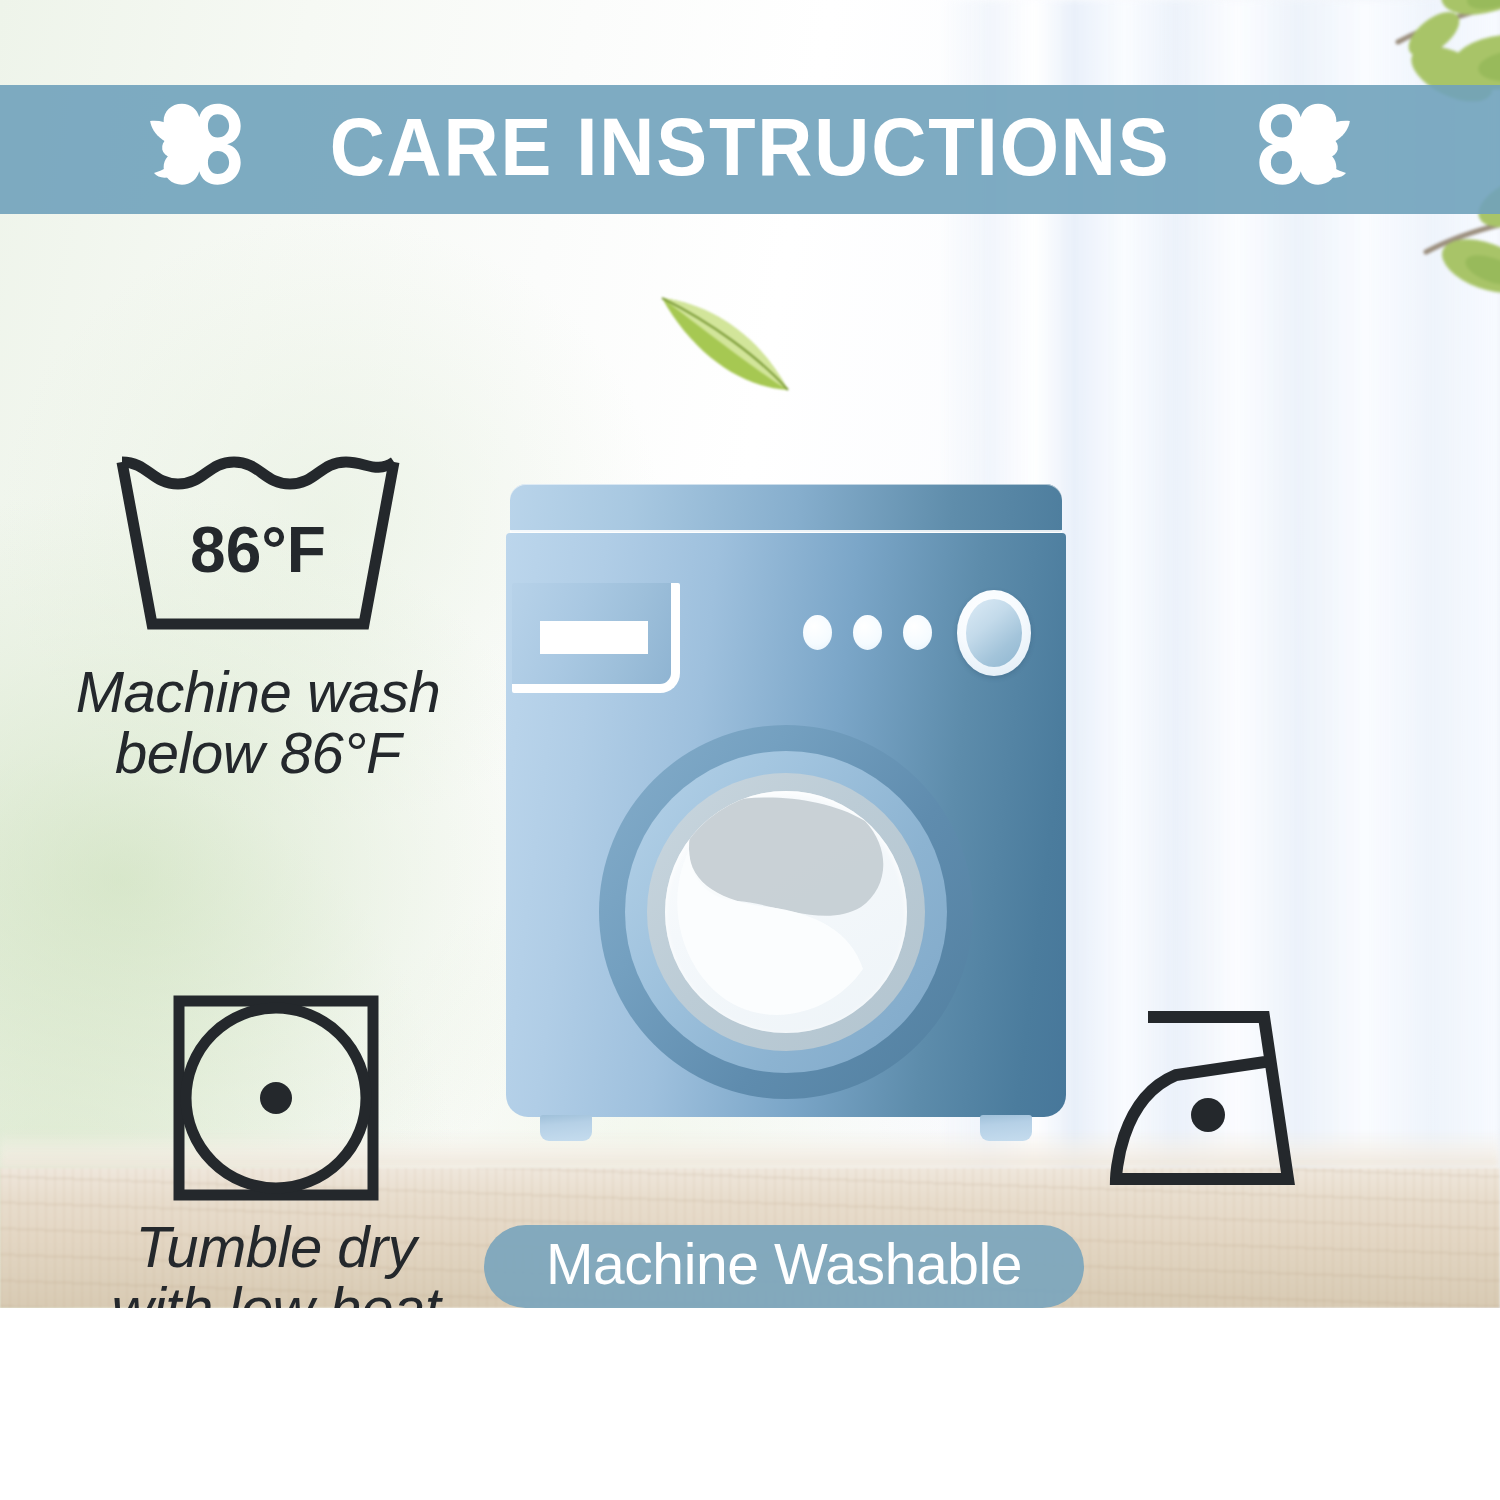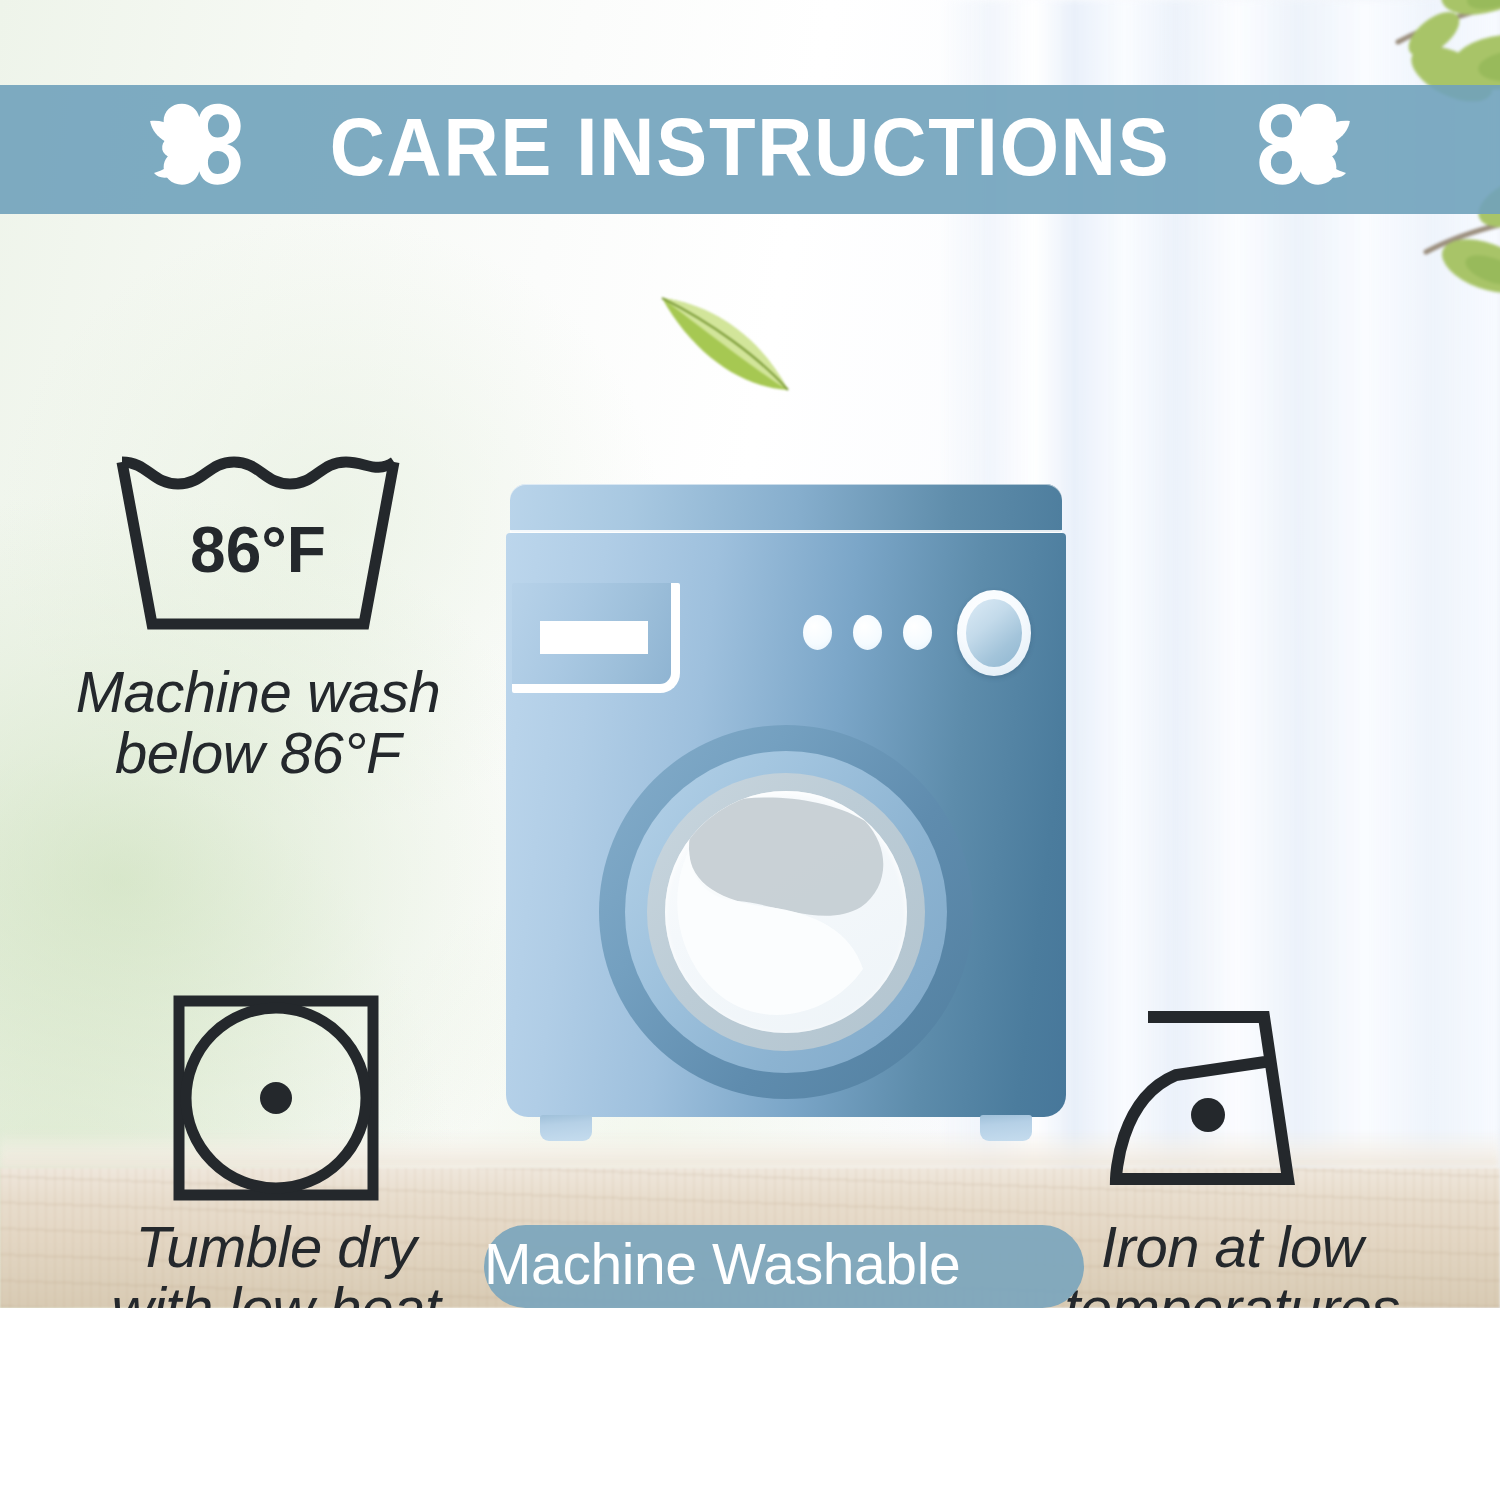--- a/index.html
+++ b/index.html
@@ -231,20 +231,21 @@
 
   
   .badge {
     position: absolute;
     left: 484px; top: 1225px;
     width: 600px; height: 83px;
     border-radius: 42px;
     background: rgba(124,166,188,0.93);
     display: flex;
     align-items: center;
+    justify-content: center;
   }
   .badge-label {
     font-family: "Liberation Sans", sans-serif;
     font-size: 57px;
     color: #ffffff;
     letter-spacing: -0.4px;
     line-height: 1;
     padding-bottom: 5px;
   }
 </style>
@@ -343,22 +344,20 @@
 
   <div class="care-item" id="item-iron">
     <div class="sym">
       <svg width="256" height="190" viewBox="0 0 256 190" xmlns="http://www.w3.org/2000/svg">
         <g fill="none" stroke="#24282c" stroke-width="12" stroke-linejoin="miter" stroke-linecap="butt">
           <path d="M44 14 L160 14 L184 176 L12 176 C12 176, 14 96, 72 72 L168 58"></path>
         </g>
         <circle cx="104" cy="112" r="17" fill="#24282c"></circle>
       </svg>
     </div>
-    <div class="care-caption">Iron at low
-temperatures</div>
   </div>
 
   <div class="machine">
     <div class="m-top"></div>
     <div class="m-top-line"></div>
 
     <div class="m-body">
 
       <div class="m-drawer">
         <div class="m-drawer-slot"></div>

